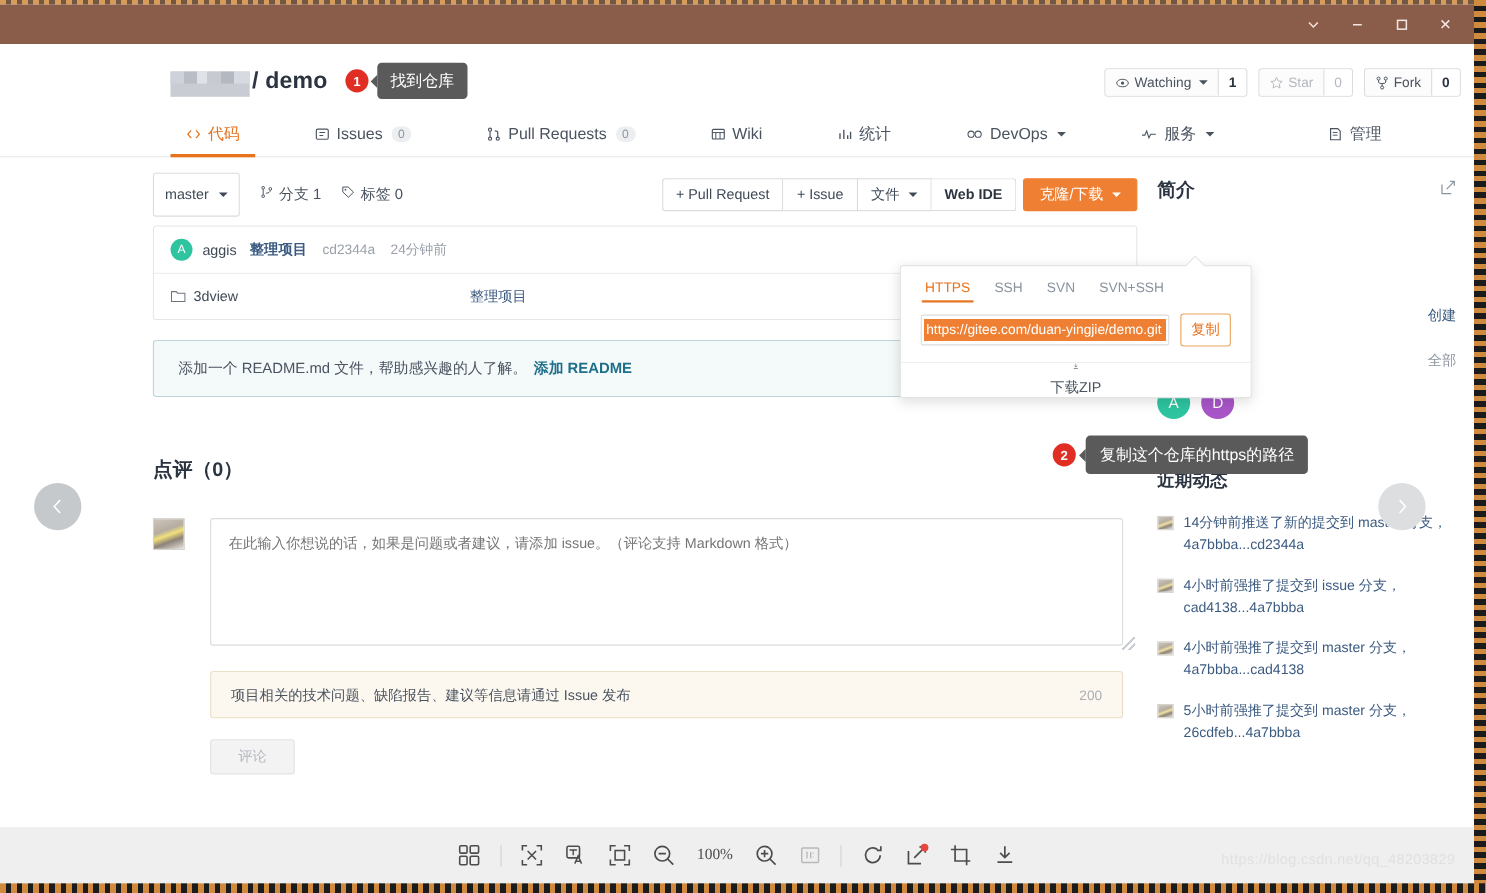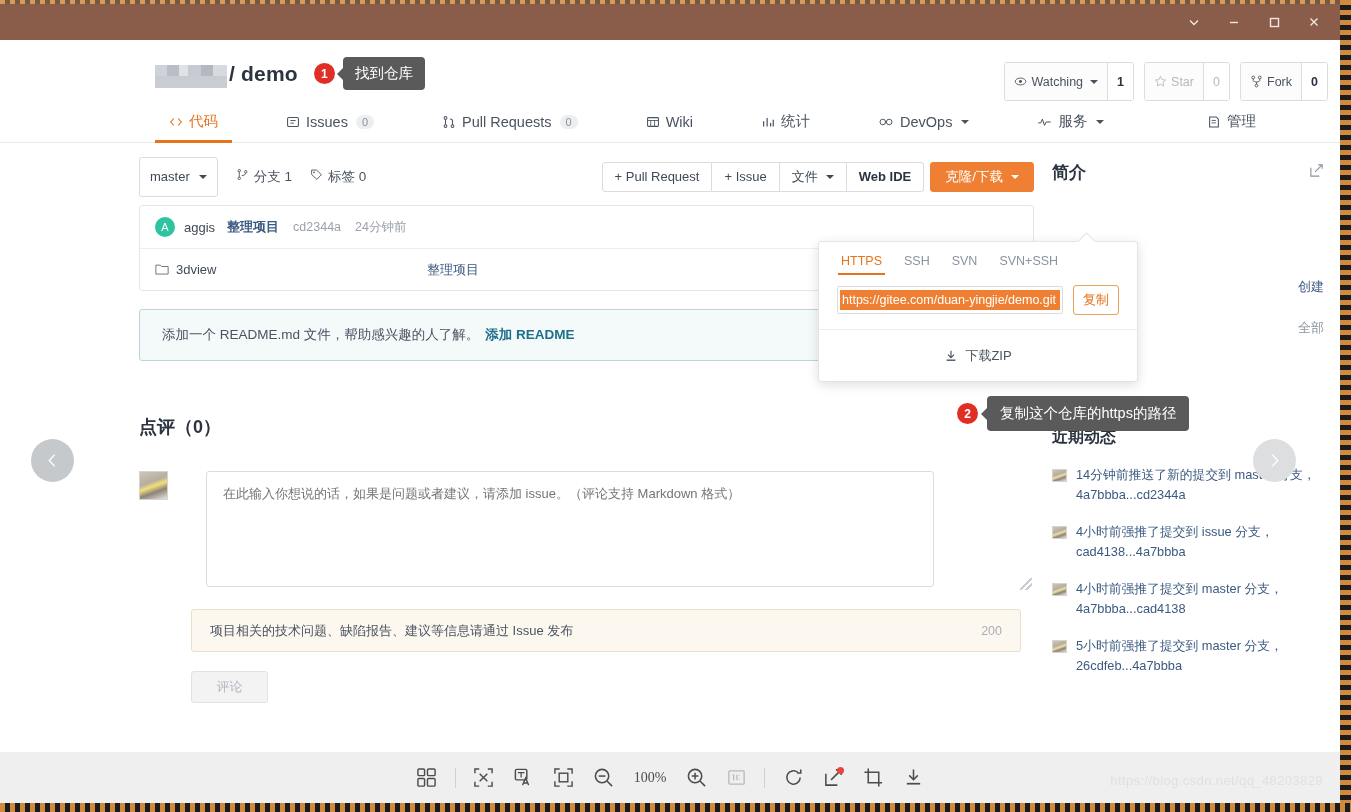--- a/index.html
+++ b/index.html
@@ -68,21 +68,21 @@
   .tip-bubble {
     background: #5a5a5a; color: #fff; font-size: 14.5px; padding: 7px 12px;
     border-radius: 4px; margin-left: 8px; white-space: nowrap; position: relative;
   }
   .tip-bubble::before {
     content: ""; position: absolute; left: -6px; top: 50%; transform: translateY(-50%);
     border: 6px solid transparent; border-right-color: #5a5a5a; border-left: 0;
   }
 
   .repo-actions { position: absolute; right: 12px; top: 22px; display: flex; gap: 10px; }
-  .btn-group { display: flex; border: 1px solid #dcdcdc; border-radius: 3px; overflow: hidden; height: 39px; }
+  .btn-group { display: flex; border: 1px solid #dcdcdc; border-radius: 3px; overflow: hidden; height: 26px; }
   .btn-group .seg {
     display: flex; align-items: center; padding: 0 9px; font-size: 12.5px; color: #4a5360;
     background: #fcfcfc; cursor: pointer; gap: 4px;
   }
   .btn-group .seg.count { border-left: 1px solid #dcdcdc; font-weight: bold; color:#2b3440; background:#fff; min-width: 26px; justify-content:center;}
   .btn-group.dim .seg { color: #b5b9bf; }
   .btn-group.dim .seg.count { color: #b5b9bf; font-weight: normal; }
   .caret { width:0;height:0;border-left:4px solid transparent;border-right:4px solid transparent;border-top:4px solid currentColor;margin-left:3px;}
 
   
@@ -151,23 +151,23 @@
   
   .comments-title { margin-top: 54px; font-size: 18px; font-weight: bold; color: #2b3440; }
   .comment-wrap { margin-top: 32px; display: flex; }
   .comment-avatar {
     width: 29px; height: 29px; margin-right: 23px; flex: none;
     background: linear-gradient(160deg,#cdc6bc 0%,#b6ada0 38%,#f2e07a 52%,#8d8378 70%,#e9e6e1 100%);
     border: 1px solid #d6d2cc;
   }
   .comment-body { flex: 1; }
   .comment-area {
-    width: 728px; height: 116px; border: 1px solid #dcdcdc; border-radius: 3px;
+    width: 830px; height: 116px; border: 1px solid #dcdcdc; border-radius: 3px;
     padding: 13px 16px; font-size: 13px; color: #b3b8bf; background: #fff; resize: none;
-    font-family: "Liberation Sans", sans-serif; position: relative; margin-left: 15px;
+    font-family: "Liberation Sans", sans-serif; position: relative;
   }
   .resize-grip {
     position: absolute; right: 2px; bottom: 1px; width: 12px; height: 12px;
     background:
       linear-gradient(135deg, transparent 0 45%, #c9ced4 45% 55%, transparent 55% 100%),
       linear-gradient(135deg, transparent 0 70%, #c9ced4 70% 80%, transparent 80% 100%);
   }
   .tip-bar {
     width: 830px; margin-top: 18px; border: 1px solid #eadfc8; background: #fdf8ef;
     border-radius: 3px; height: 43px; display: flex; align-items: center;
@@ -223,22 +223,22 @@
   }
   .clone-url {
     background: #ef8033; color: #fff; font-size: 12.5px; padding: 3px 2px;
     white-space: nowrap; overflow: hidden; display: block; width: 100%;
   }
   .copy-btn {
     border: 1px solid #e8a35c; color: #e8731d; background: #fff; border-radius: 3px;
     font-size: 13px; padding: 5px 9px; cursor: pointer; white-space: nowrap;
   }
   .clone-zip {
-    border-top: 1px solid #eee; height: 52px; display: flex; align-items: center;
-    justify-content: center; gap: 7px; font-size: 13px; color: #4a5360; cursor: pointer;
+    border-top: 1px solid #eee; height: 32px; display: flex; align-items: center;
+    justify-content: center; gap: 7px; font-size: 13px; color: #4a5360; cursor: pointer; flex-direction: column;
   }
 
   
   .tip2-wrap { position: absolute; left: 957px; top: 356px; display: flex; align-items: center; z-index: 45; }
   .tip2-badge {
     width: 21px; height: 21px; border-radius: 50%; background: #e02e24; color: #fff;
     font-size: 12px; display: flex; align-items: center; justify-content: center; font-weight: bold;
   }
   .tip2 {
     background: #5a5a5a; color: #fff; font-size: 14.5px; padding: 8px 13px;

